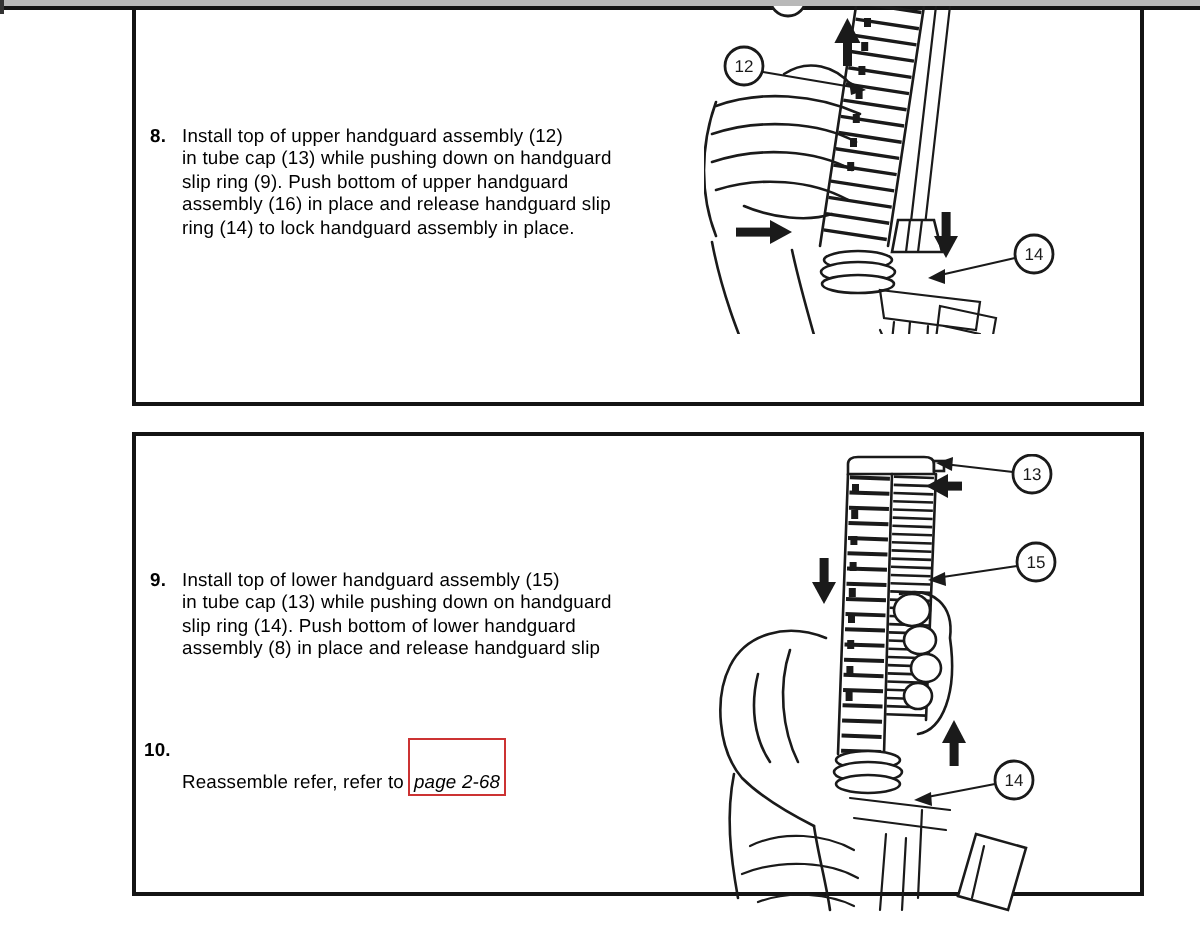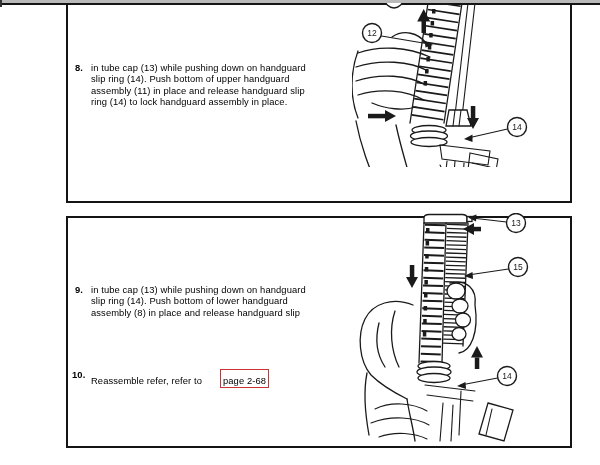--- a/index.html
+++ b/index.html
@@ -15,26 +15,26 @@
   #panel-1{top:3px;height:200px;}
   #panel-2{top:216px;height:232px;}
   .step{position:absolute;display:flex;font-size:9.4px;line-height:11.4px;letter-spacing:0.1px;}
   .step-num{flex:0 0 16px;font-weight:700;}
   .step-num.wide{flex:0 0 19px;}
   .step-lines{flex:1;}
   #step-8{left:75px;top:62px;width:300px;}
   #step-9{left:75px;top:284px;width:300px;}
   #step-10{left:72px;top:369px;width:320px;white-space:nowrap;}
   .link-box{
-    display:inline-block;border:1px solid #cc3333;padding:6px 2px 1px 2px;margin-left:18px;
-    line-height:10px;cursor:pointer;
+    display:inline-block;border:1px solid #cc3333;padding:16px 2px 1px 2px;margin-left:2px;
+    line-height:10px;cursor:pointer;font-style:italic;
   }
   .fig{position:absolute;overflow:hidden;}
   #fig-top{left:352px;top:3px;width:218px;height:164px;}
-  #fig-bottom{left:355px;top:213px;width:216px;height:229px;}
+  #fig-bottom{left:355px;top:227px;width:216px;height:229px;}
   svg{display:block;}
   .ink{stroke:#1a1a1a;fill:none;stroke-width:1.3;stroke-linecap:round;stroke-linejoin:round;}
   .ink-thin{stroke:#1a1a1a;fill:none;stroke-width:1.1;stroke-linecap:round;}
   .fillw{fill:#ffffff;stroke:#1a1a1a;stroke-width:1.3;}
   .solid{fill:#1a1a1a;stroke:none;}
   .callout-circle{fill:#ffffff;stroke:#1a1a1a;stroke-width:1.4;}
   .callout-text{font-family:"Liberation Sans","DejaVu Sans",sans-serif;font-size:8.5px;fill:#1a1a1a;text-anchor:middle;}
   .ribs{stroke:#1a1a1a;fill:none;}
 </style>
 </head>
@@ -43,30 +43,32 @@
 <div class="top-strip"></div>
 <div class="top-rule"></div>
 <div class="corner-mark"></div>
 
 <div class="panel" id="panel-1"></div>
 <div class="panel" id="panel-2"></div>
 
 <div class="step" id="step-8">
   <span class="step-num">8.</span>
   <div class="step-lines">
+    <div>Install top of upper handguard assembly (12)</div>
     <div>in tube cap (13) while pushing down on handguard</div>
-    <div>slip ring (14).  Push bottom of upper handguard</div>
-    <div>assembly (11) in place and release handguard slip</div>
+    <div>slip ring (9).  Push bottom of upper handguard</div>
+    <div>assembly (16) in place and release handguard slip</div>
     <div>ring (14) to lock handguard assembly in place.</div>
   </div>
 </div>
 
 <div class="step" id="step-9">
   <span class="step-num">9.</span>
   <div class="step-lines">
+    <div>Install top of lower handguard assembly (15)</div>
     <div>in tube cap (13) while pushing down on handguard</div>
     <div>slip ring (14).  Push bottom of lower handguard</div>
     <div>assembly (8) in place and release handguard slip</div>
   </div>
 </div>
 
 <div class="step" id="step-10">
   <span class="step-num wide">10.</span>
   <div class="step-lines">
     <span>Reassemble refer, refer to</span><span class="link-box">page 2-68</span>

